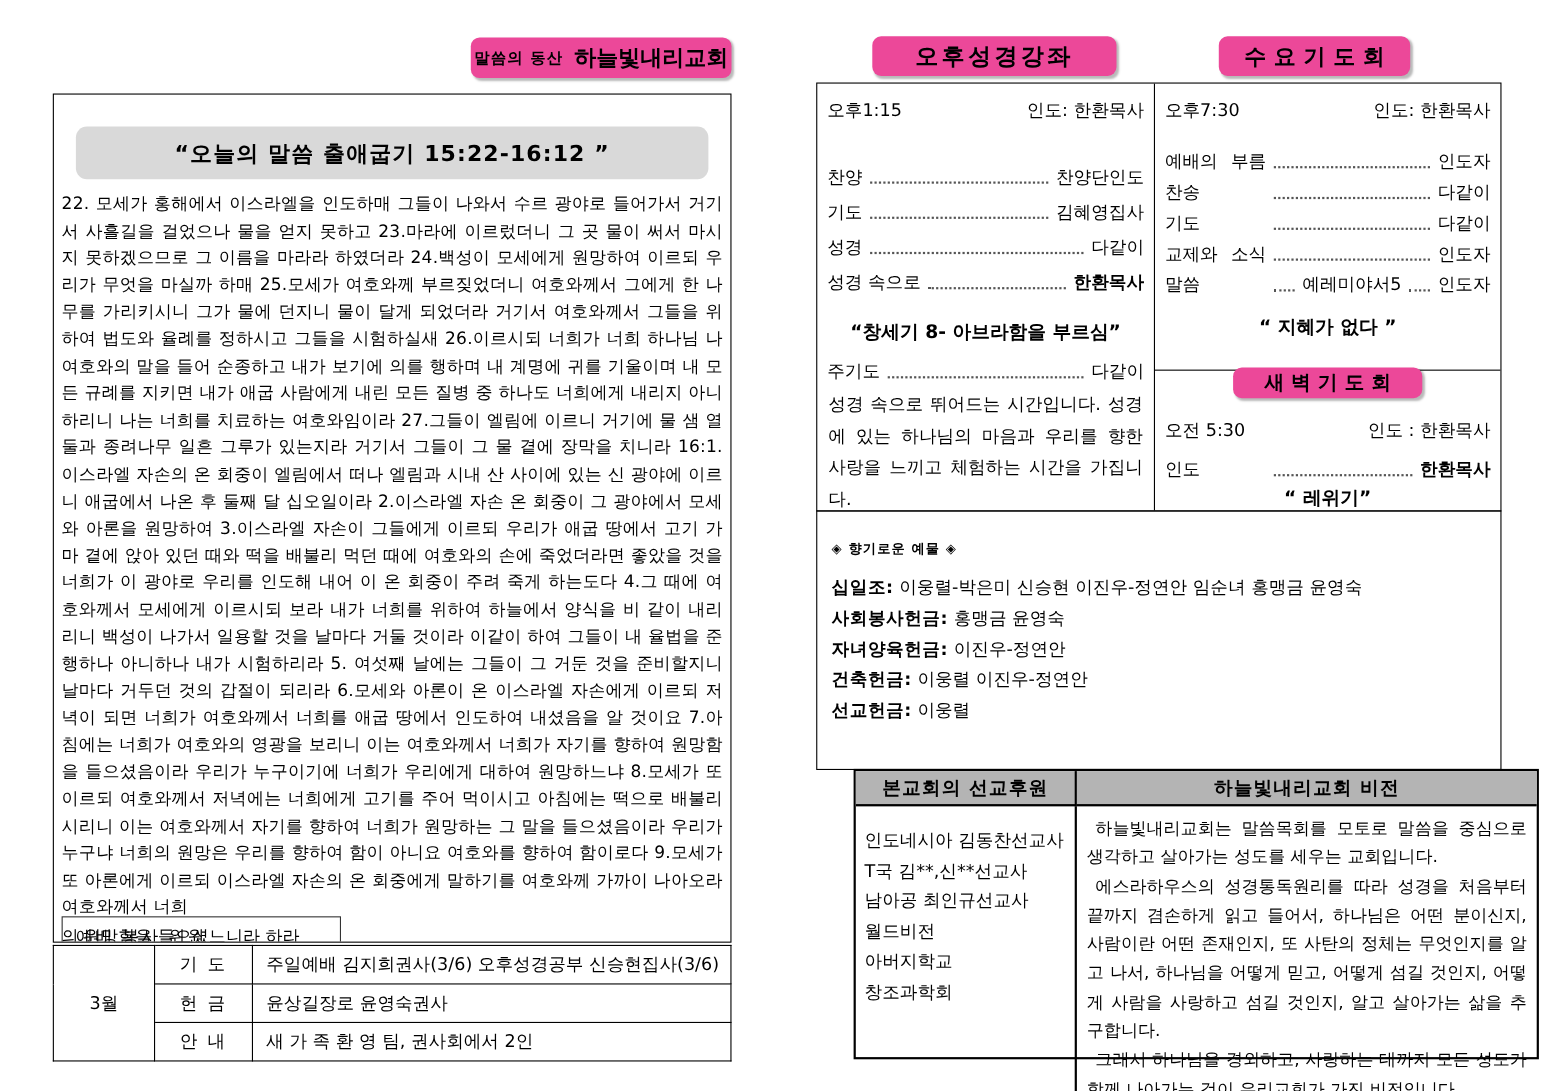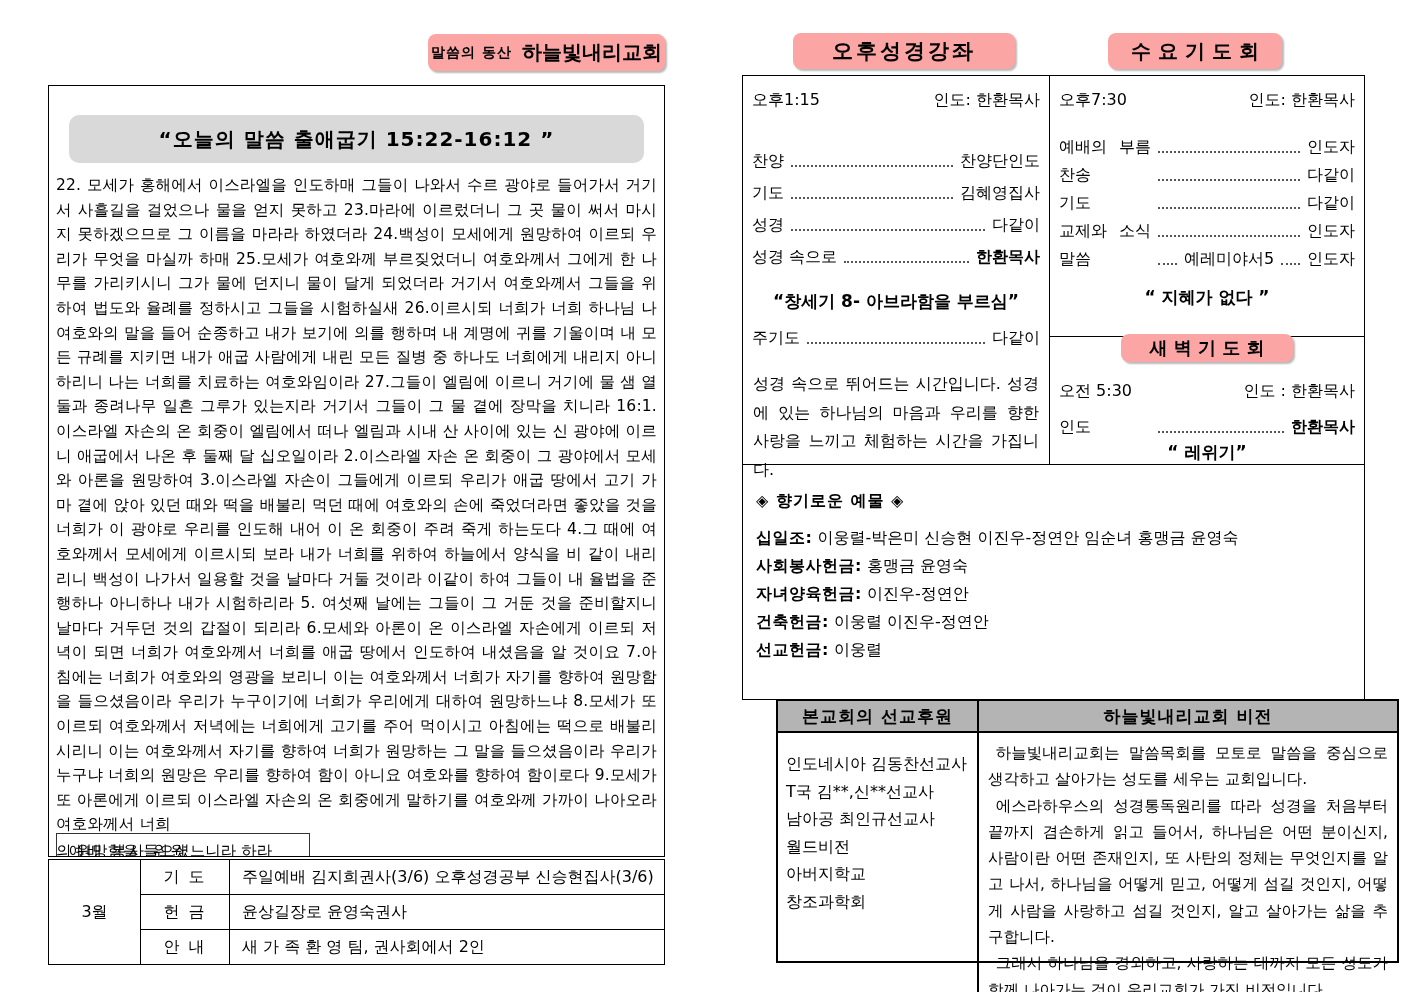--- a/index.html
+++ b/index.html
@@ -4,21 +4,21 @@
 <style>
   html,body{margin:0;padding:0;}
   body{
     width:1403px;height:992px;position:relative;background:#ffffff;color:#000;
     font-family:"DejaVu Sans", sans-serif;
   }
   .abs{position:absolute;box-sizing:border-box;}
 
   
   .gbadge{
-    background:#fca5a5;border-radius:8px;box-shadow:2px 2px 2px rgba(0,0,0,.28);
+    background:#ec4899;border-radius:8px;box-shadow:2px 2px 2px rgba(0,0,0,.28);
     display:flex;align-items:center;justify-content:center;
     font-weight:bold;color:#000;
   }
   .church-badge{left:428px;top:34px;width:237px;height:37px;gap:10px;}
   .church-badge .small{font-size:14px;letter-spacing:1px;}
   .church-badge .large{font-size:20px;}
 
   
   .left-box{left:48px;top:85px;width:617px;height:772px;border:1px solid #000;padding:0 7px;overflow:hidden;}
   .title-bar{
@@ -49,33 +49,33 @@
   .col-a{width:307px;border-right:1px solid #000;box-sizing:border-box;padding:14px 9px 0;display:flex;flex-direction:column;}
   .col-b{flex:1;display:flex;flex-direction:column;box-sizing:border-box;}
   .trow{display:flex;justify-content:space-between;font-size:16px;}
   .orow{display:flex;align-items:flex-end;font-size:16px;}
   .dots{flex:1;border-bottom:2px dotted #555;margin:0 7px 5px;}
   .bold{font-weight:bold;}
   .olist-a{margin-top:40px;display:flex;flex-direction:column;gap:11px;}
   .subtitle{text-align:center;font-weight:bold;font-size:17px;}
   .sub-a{margin-top:22px;}
   .row-jugido{margin-top:15px;}
-  .desc{margin-top:21px;font-size:16px;line-height:28.5px;text-align:justify;padding:0 1px;}
+  .desc{margin-top:5px;font-size:16px;line-height:28.5px;text-align:justify;padding:0 1px;}
   .wed-part{height:260px;box-sizing:border-box;padding:14px 9px 0;}
   .olist-b{margin-top:26px;display:flex;flex-direction:column;gap:7px;}
   .wol{width:92px;display:inline-block;text-align:justify;text-align-last:justify;}
   .sub-b{margin-top:16px;text-align:center;}
   .dawn-part{flex:1;border-top:1px solid #000;position:relative;padding:44px 9px 0;box-sizing:border-box;}
   .dawn-badge{position:absolute;top:-3px;left:50%;transform:translateX(-50%);width:172px;height:28px;font-size:18px;}
   .dawn-ind{margin-top:15px;}
   .sub-d{margin-top:3px;}
 
   
   .offerings-box{left:742px;top:464px;width:623px;height:236px;border:1px solid #000;padding:26px 13px 0;}
-  .otitle{font-weight:bold;font-size:16px;letter-spacing:1px;margin-bottom:12px;}
+  .otitle{font-weight:bold;font-size:12px;letter-spacing:1px;margin-bottom:12px;}
   .off-row{font-size:16px;line-height:28px;}
   .off-row b{letter-spacing:.5px;}
 
   
   .bottom-table{left:776px;top:699px;width:623px;height:264px;border:2px solid #000;display:grid;
     grid-template-columns:201px 1fr;grid-template-rows:32px 1fr;}
   .bh{background:#b4b4b4;font-weight:bold;font-size:17px;display:flex;align-items:center;justify-content:center;
     border-bottom:2px solid #000;letter-spacing:1px;}
   .bh1{border-right:2px solid #000;}
   .bc1{border-right:2px solid #000;padding:17px 8px 0;font-size:16px;line-height:27.5px;}

